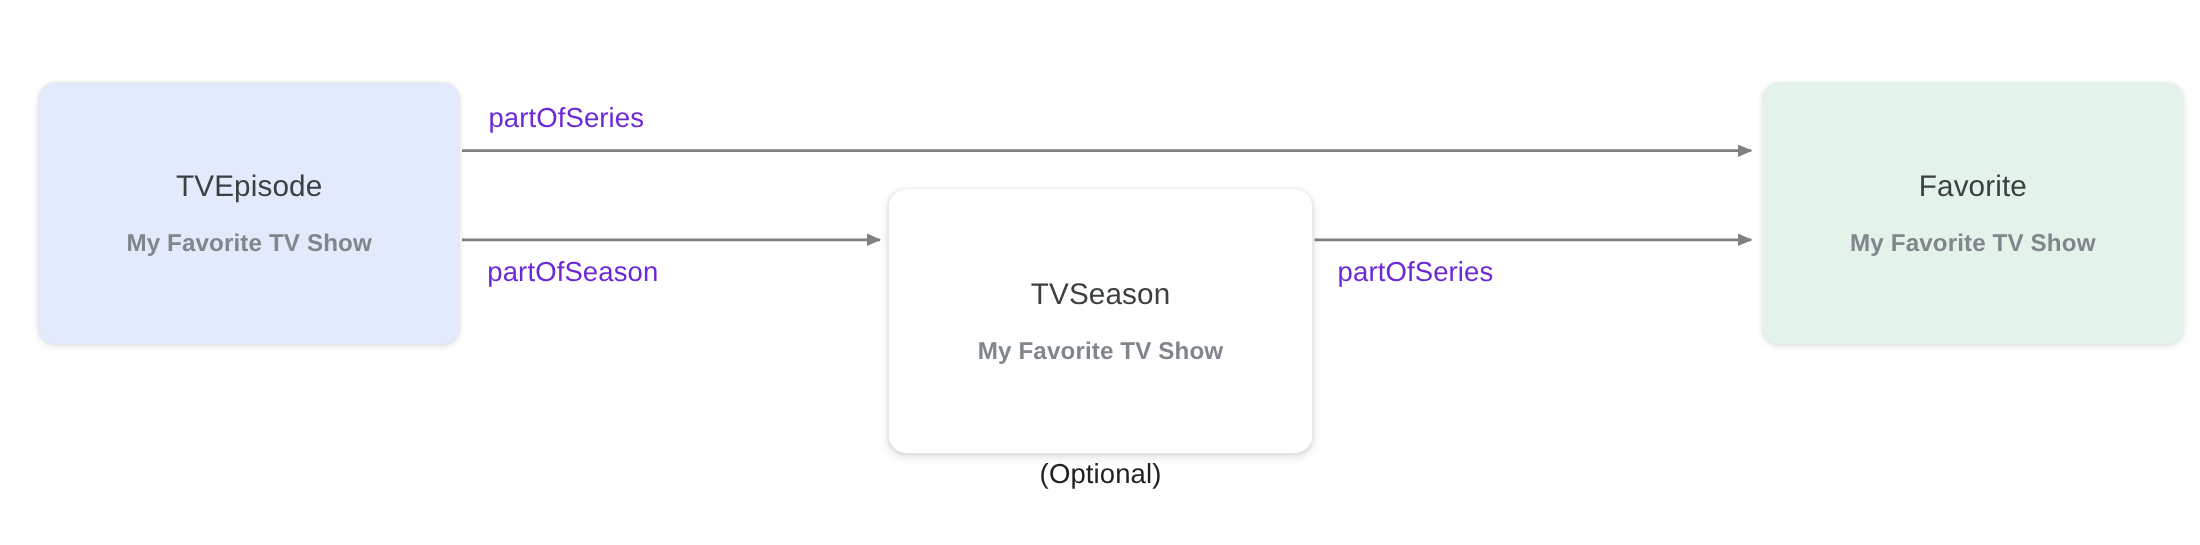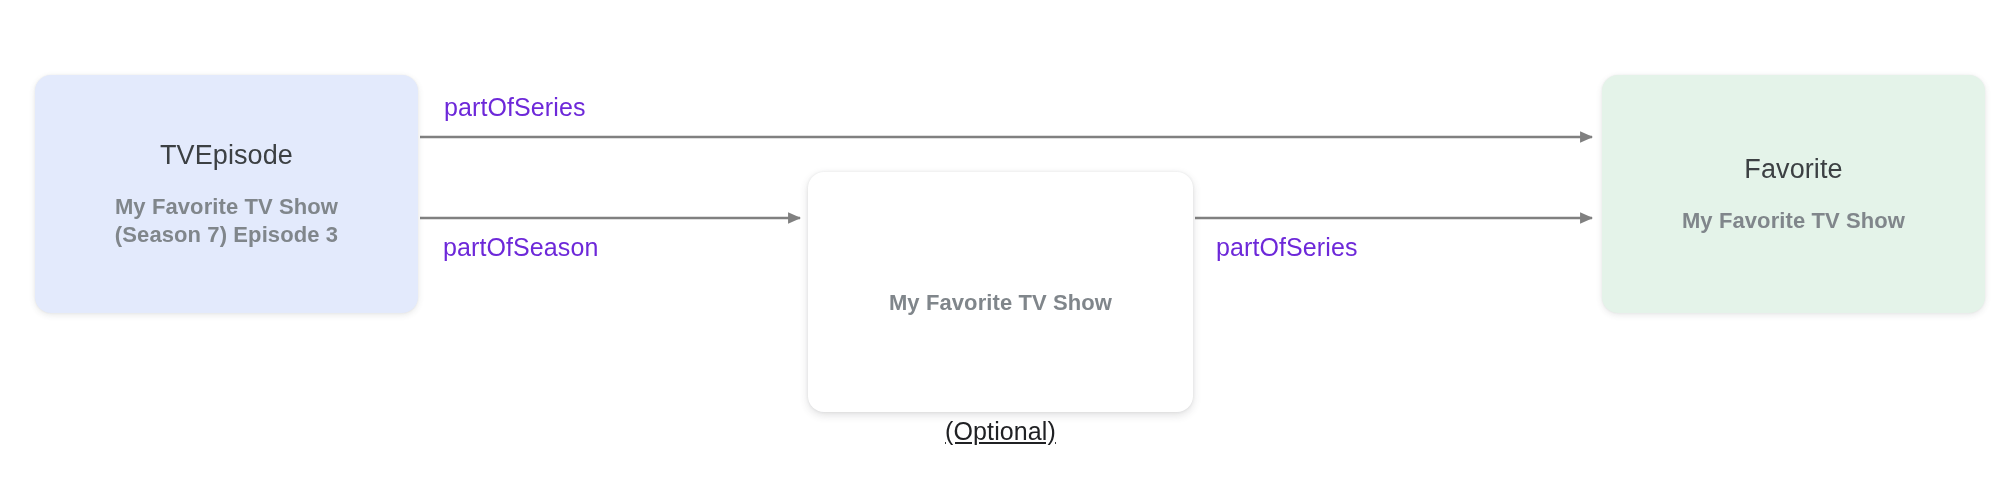--- a/index.html
+++ b/index.html
@@ -103,21 +103,20 @@
 
   #label-optional {
     position: absolute;
     left: 808px;
     top: 417px;
     width: 385px;
     text-align: center;
     font-size: 25px;
     color: #202124;
     letter-spacing: 0.1px;
-    text-decoration: underline;
   }
 </style>
 </head>
 <body>
 
 <div id="canvas">
 
   <svg class="edge-svg" viewBox="0 0 2000 495">
     <defs>
       <marker id="arrow" viewBox="0 0 10 10" refX="9.2" refY="5" markerWidth="5.2" markerHeight="5.2" orient="auto-start-reverse">
@@ -135,25 +134,25 @@
 
     <g>
       <line class="edge-line" x1="1195" y1="218" x2="1592" y2="218" marker-end="url(#arrow)"></line>
     </g>
   </svg>
 
   <div class="node" id="node-episode">
     <div class="title">TVEpisode</div>
     <div class="subtitle">
       <div>My Favorite TV Show</div>
-      <div>(Season 7) Episode 3</div>
     </div>
   </div>
 
   <div class="node" id="node-season">
+    <div class="title">TVSeason</div>
     <div class="subtitle">
       <div>My Favorite TV Show</div>
     </div>
   </div>
 
   <div class="node" id="node-series">
     <div class="title">Favorite</div>
     <div class="subtitle">
       <div>My Favorite TV Show</div>
     </div>

